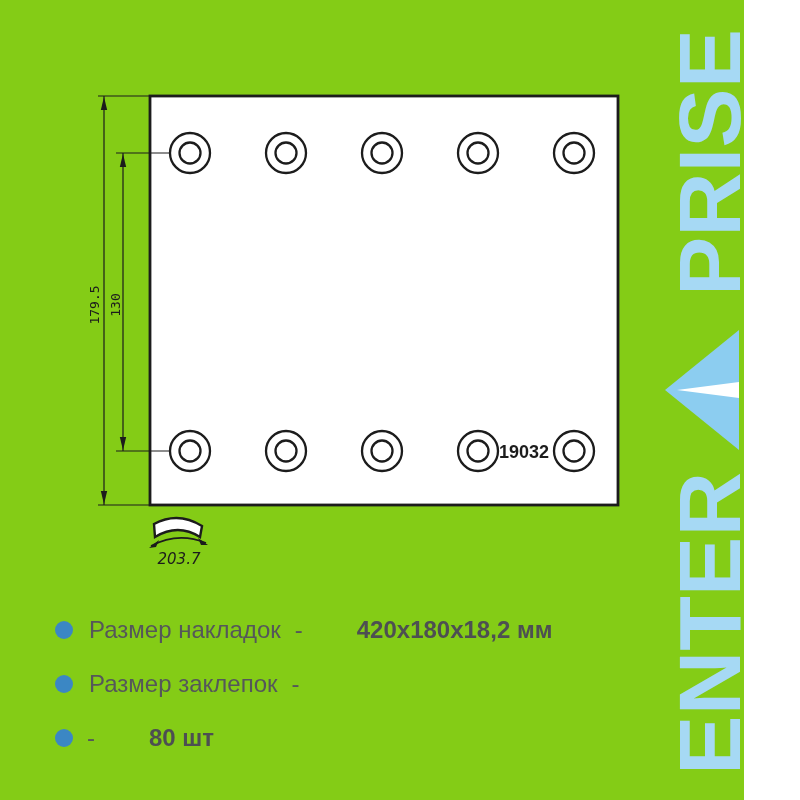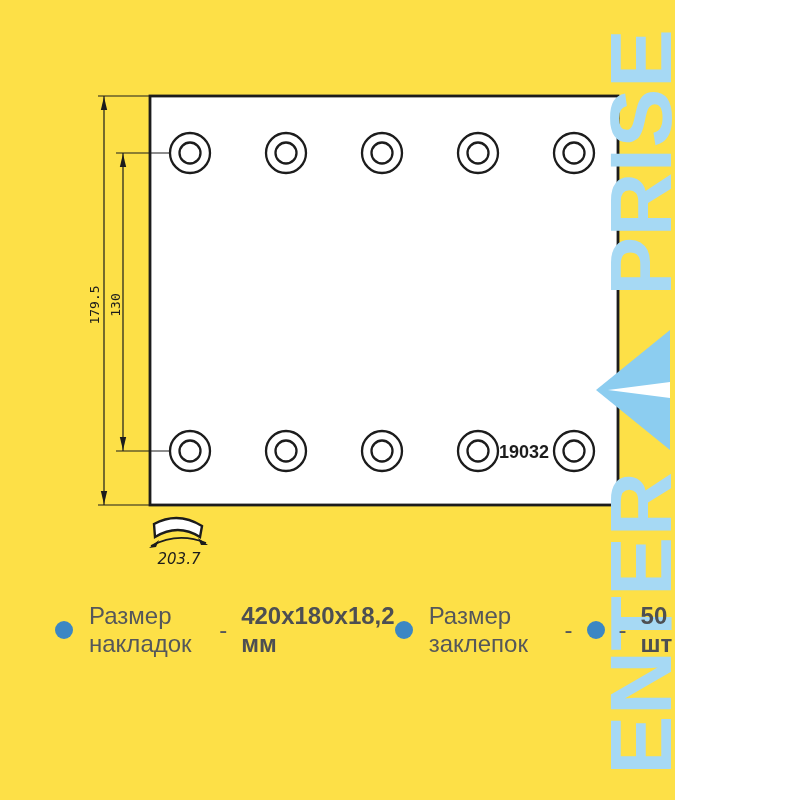--- a/index.html
+++ b/index.html
@@ -1,25 +1,25 @@
 <!DOCTYPE html>
 <html><head>
 <meta charset="utf-8">
 <style>
   html,body{margin:0;padding:0;background:#ffffff;}
-  .page{position:relative;width:675px;height:800px;background:#fde047;overflow:hidden;
+  .page{position:relative;width:744px;height:800px;background:#84cc16;overflow:hidden;
         font-family:"Liberation Sans",sans-serif;}
   .drawing-svg{position:absolute;left:0;top:0;}
   .logo-svg{position:absolute;right:0;top:0;}
-  .specs{position:absolute;left:55px;top:603px;display:flex;flex-direction:row;}
+  .specs{position:absolute;left:55px;top:603px;display:flex;flex-direction:column;}
   .spec-row{display:flex;align-items:center;height:54px;}
   .bullet{width:18px;height:18px;border-radius:50%;background:#3b87c4;flex:0 0 auto;}
   .spec-label{margin-left:16px;font-size:24px;color:#55575a;}
   .spec-dash{margin:0 14px;font-size:24px;color:#55575a;}
-  .spec-value{font-size:24px;font-weight:bold;color:#4d4f52;}
+  .spec-value{font-size:24px;font-weight:bold;color:#4d4f52;margin-left:40px;}
   .dim-text{font-family:"DejaVu Sans Mono",monospace;font-size:13px;fill:#1c1c1c;}
   .part-num{font-family:"Liberation Sans",sans-serif;font-weight:bold;font-size:18px;fill:#1c1c1c;}
   .arc-dim-text{font-family:"DejaVu Sans",sans-serif;font-style:italic;font-size:15px;fill:#1c1c1c;}
   .logo-word{font-family:"Liberation Sans",sans-serif;font-weight:bold;font-size:87px;}
 </style>
 </head>
 <body>
 
 <div class="page">
 
@@ -100,17 +100,17 @@
       <span class="spec-value">420х180х18,2 мм</span>
     </div>
     <div class="spec-row">
       <span class="bullet"></span>
       <span class="spec-label">Размер заклепок</span>
       <span class="spec-dash">-</span>
     </div>
     <div class="spec-row">
       <span class="bullet"></span>
       <span class="spec-dash">-</span>
-      <span class="spec-value">50 шт</span>
+      <span class="spec-value">80 шт</span>
     </div>
   </div>
 
 </div>
 
 </body></html>

